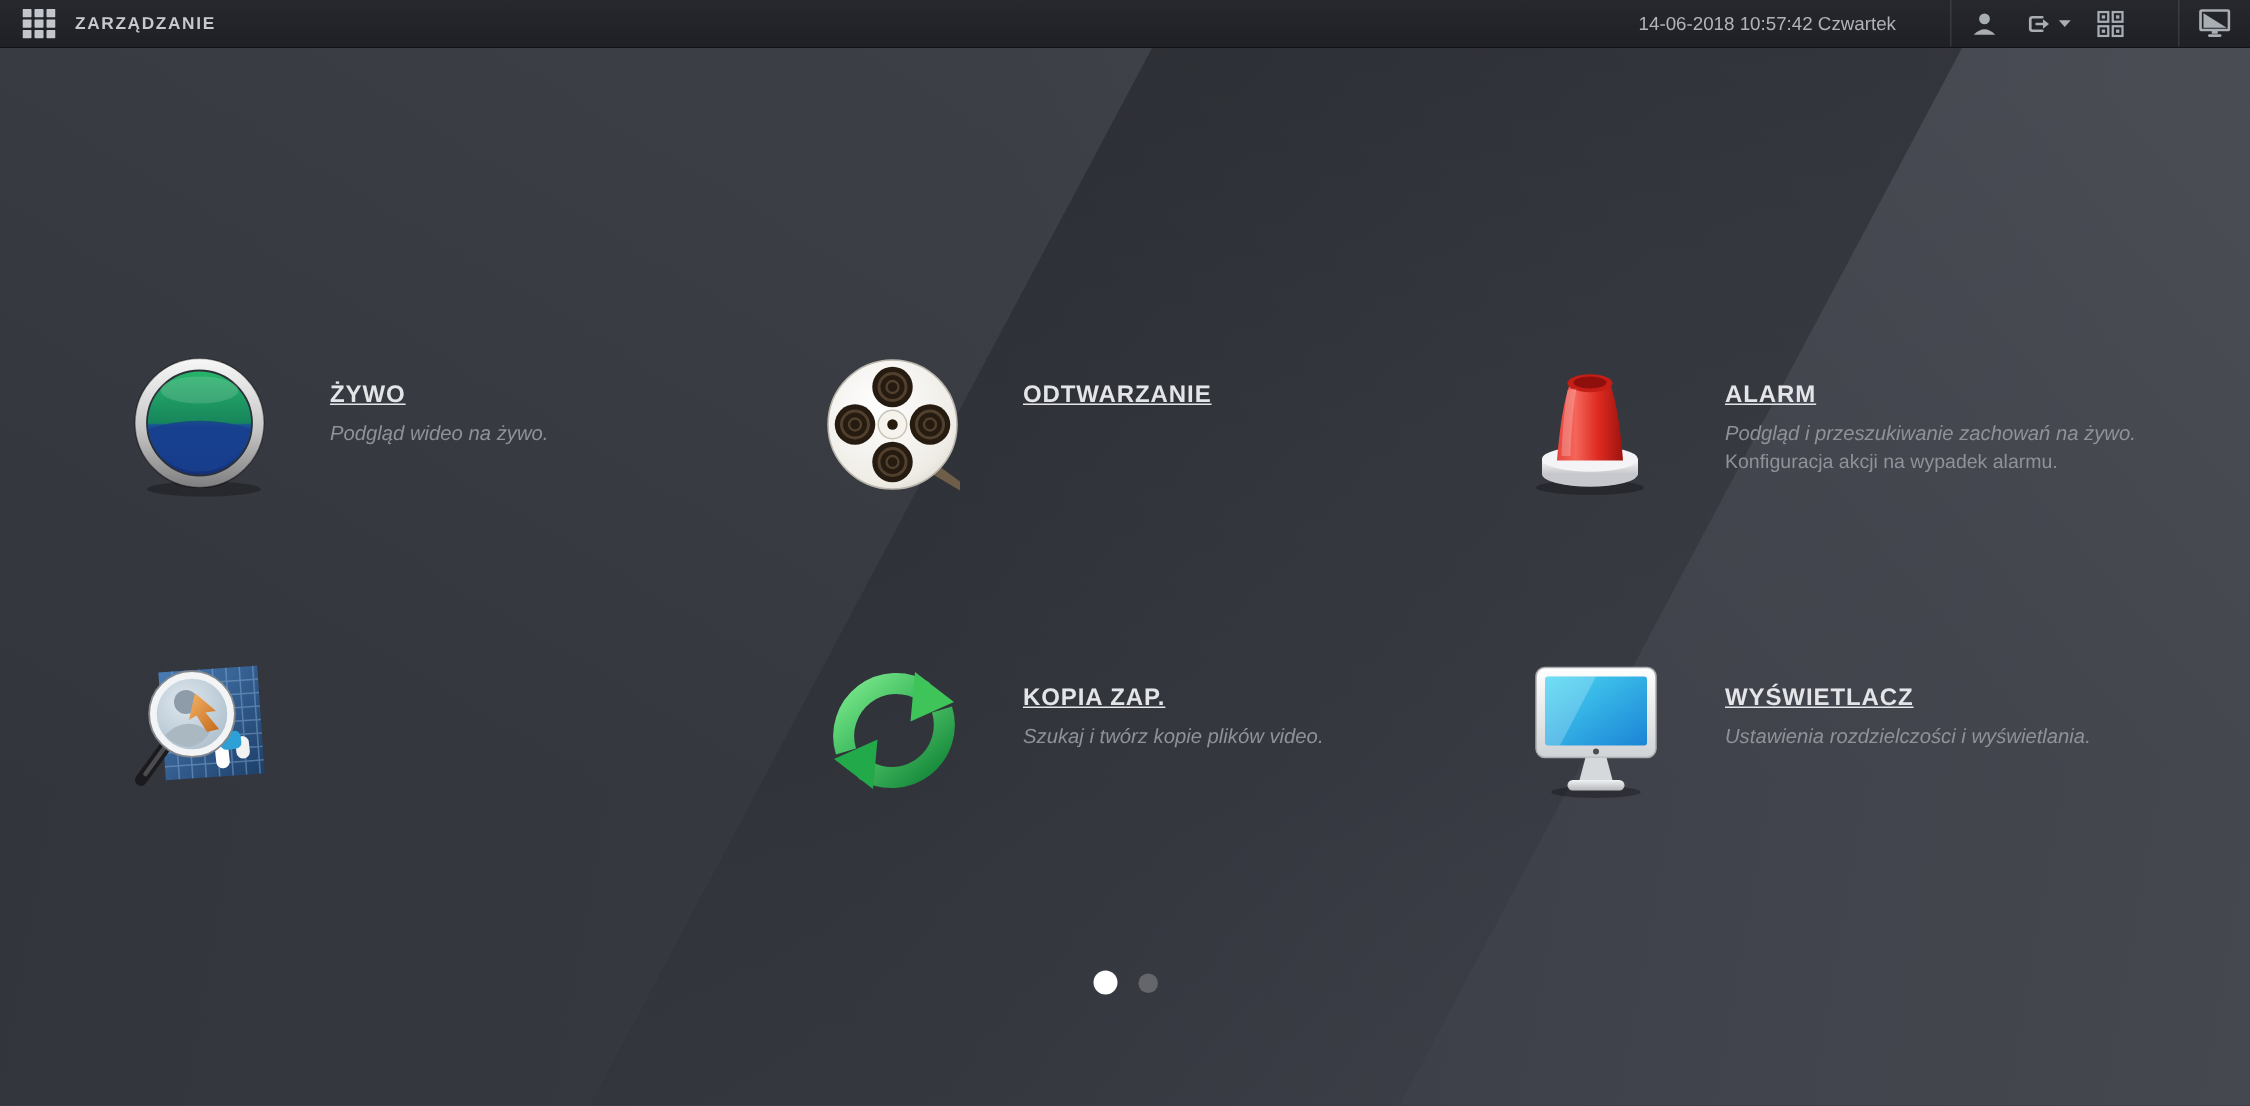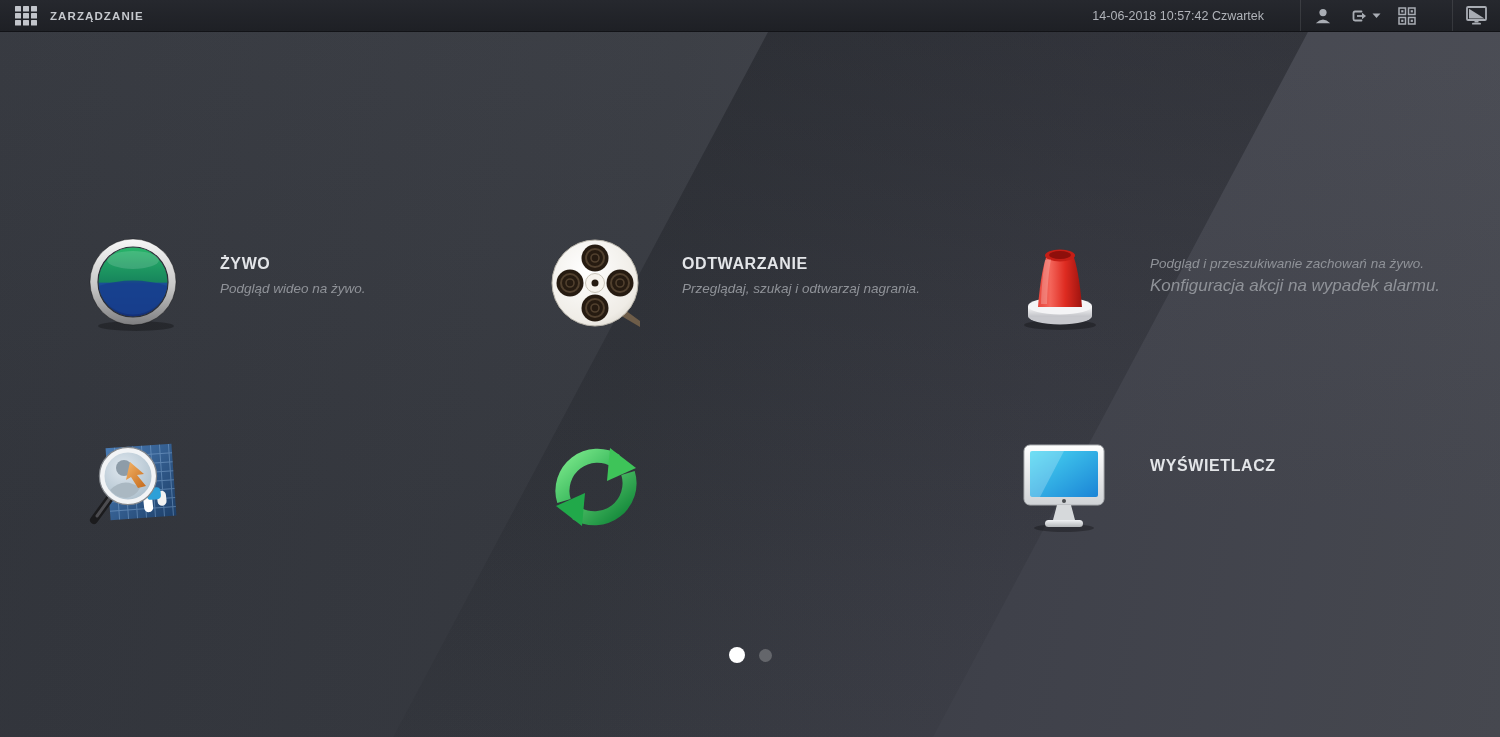--- a/index.html
+++ b/index.html
@@ -49,24 +49,24 @@
   
   .menu-grid{
     position:absolute;top:206px;left:88px;z-index:5;
     display:grid;grid-template-columns:462px 468px 440px;grid-template-rows:202px 202px;
   }
   .menu-item{display:flex;align-items:flex-start;cursor:pointer;}
   .item-icon{width:92px;height:94px;flex:0 0 auto;}
   .item-text{margin-left:40px;padding-top:17px;}
   .item-title{
     font-size:16px;font-weight:bold;color:#e3e5e8;
-    letter-spacing:0.6px;margin:0 0 7px 0;
+    letter-spacing:0.6px;margin:0 0 7px 0;text-decoration:underline;
   }
   .item-desc{font-size:13.5px;color:#8f9298;line-height:1.38;margin:0;font-style:italic;}
-  .item-desc2{font-size:17px;color:#8f9298;line-height:1.38;margin:0;font-style:italic;}
+  .item-desc2{font-size:13px;color:#8f9298;line-height:1.38;margin:0;}
   .item-desc2:empty{display:none;}
   
   .pagination{
     position:absolute;left:0;right:0;top:615px;z-index:5;
     display:flex;justify-content:center;align-items:center;gap:14px;
   }
   .page-dot{width:13px;height:13px;border-radius:50%;background:#64666b;cursor:pointer;}
   .page-dot.active{width:16px;height:16px;background:#ffffff;}
 </style>
 </head>
@@ -200,21 +200,20 @@
             <circle cx="45" cy="70" r="13.5" fill="#261b11"></circle>
               <circle cx="45" cy="70" r="9" fill="none" stroke="#51402e" stroke-width="2"></circle>
               <circle cx="45" cy="70" r="4" fill="none" stroke="#51402e" stroke-width="1.6"></circle>
           </g>
           <circle cx="45" cy="45" r="9.5" fill="#f6f3ed" stroke="#c9c4b8" stroke-width="1"></circle>
           <circle cx="45" cy="45" r="3.5" fill="#261b11"></circle>
         </svg>
       </span>
       <div class="item-text">
         <p class="item-title">ODTWARZANIE</p>
-        <p class="item-desc">Przeglądaj, szukaj i odtwarzaj nagrania.</p>
 
       </div>
     </div>
 
     <div class="menu-item">
       <span class="item-icon">
         <svg width="92" height="94" viewBox="0 0 92 94">
           <defs>
             <linearGradient id="alarmRed" x1="0" y1="0" x2="1" y2="0">
               <stop offset="0" stop-color="#e5453c"></stop>
@@ -231,20 +230,21 @@
           <ellipse cx="42" cy="78" rx="32" ry="8.5" fill="#c7c8cd"></ellipse>
           <rect x="10" y="68" width="64" height="10.5" fill="url(#alarmBase)"></rect>
           <ellipse cx="42" cy="68" rx="32" ry="8.5" fill="#f4f4f6"></ellipse>
           <path d="M 20 69 C 22 42 26 24 29 17 Q 42 9 55 17 C 58 24 62 42 64 69 Z" fill="url(#alarmRed)"></path>
           <ellipse cx="42" cy="17.5" rx="15" ry="6" fill="#c51e16"></ellipse>
           <ellipse cx="42" cy="17" rx="11" ry="4" fill="#8e0f0b"></ellipse>
           <path d="M 27 22 C 25 34 23.5 50 23 66 L 29 66 C 29.5 48 31 32 33 21 Z" fill="#ffffff" opacity="0.22"></path>
         </svg>
       </span>
       <div class="item-text">
+        <p class="item-title">ALARM</p>
         <p class="item-desc">Podgląd i przeszukiwanie zachowań na żywo.</p>
         <p class="item-desc2">Konfiguracja akcji na wypadek alarmu.</p>
       </div>
     </div>
 
     <div class="menu-item">
       <span class="item-icon">
         <svg width="92" height="94" viewBox="0 0 92 94">
           <defs>
             <linearGradient id="ivsBlue" x1="0" y1="0" x2="1" y2="1">
@@ -302,20 +302,25 @@
           <g>
             <path d="M 14 61 A 35 35 0 0 1 66 21" stroke="url(#bkG1)" stroke-width="14" fill="none"></path>
             <path d="M 60 8 L 86 28 L 57 41 Z" fill="#3ec459"></path>
           </g>
           <g transform="rotate(180 46 47)">
             <path d="M 14 61 A 35 35 0 0 1 66 21" stroke="url(#bkG2)" stroke-width="14" fill="none"></path>
             <path d="M 60 8 L 86 28 L 57 41 Z" fill="#21a94a"></path>
           </g>
         </svg>
       </span>
+      <div class="item-text">
+        <p class="item-title">KOPIA ZAP.</p>
+        <p class="item-desc">Szukaj i twórz kopie plików video.</p>
+
+      </div>
     </div>
 
     <div class="menu-item">
       <span class="item-icon">
         <svg width="92" height="94" viewBox="0 0 92 94">
           <defs>
             <linearGradient id="dspFrame" x1="0" y1="0" x2="0" y2="1">
               <stop offset="0" stop-color="#ffffff"></stop>
                 <stop offset="1" stop-color="#d0d3d6"></stop>
             </linearGradient>
@@ -332,20 +337,21 @@
           <rect x="6" y="5" width="80" height="60" rx="6" fill="url(#dspFrame)" stroke="#aaadb0" stroke-width="1"></rect>
           <rect x="12" y="11" width="68" height="46" rx="2" fill="url(#dspScreen)"></rect>
           <path d="M 12 11 L 46 11 L 22 57 L 12 57 Z" fill="#ffffff" opacity="0.22"></path>
           <circle cx="46" cy="61" r="2" fill="#4a4d50"></circle>
           <path d="M 39 65 L 53 65 L 57 80 L 35 80 Z" fill="#d6d9db"></path>
           <rect x="27" y="80" width="38" height="7" rx="3.5" fill="url(#dspBase)"></rect>
         </svg>
       </span>
       <div class="item-text">
         <p class="item-title">WYŚWIETLACZ</p>
+        <p class="item-desc">Ustawienia rozdzielczości i wyświetlania.</p>
 
       </div>
     </div>
 
   </div>
 
   <div class="pagination">
     <span class="page-dot active"></span>
     <span class="page-dot"></span>
   </div>

